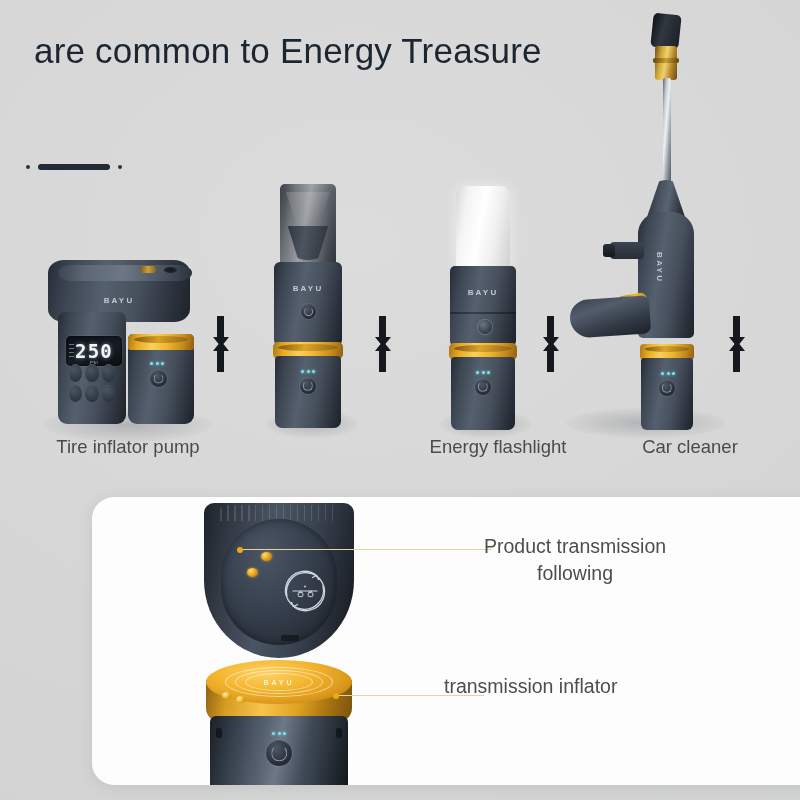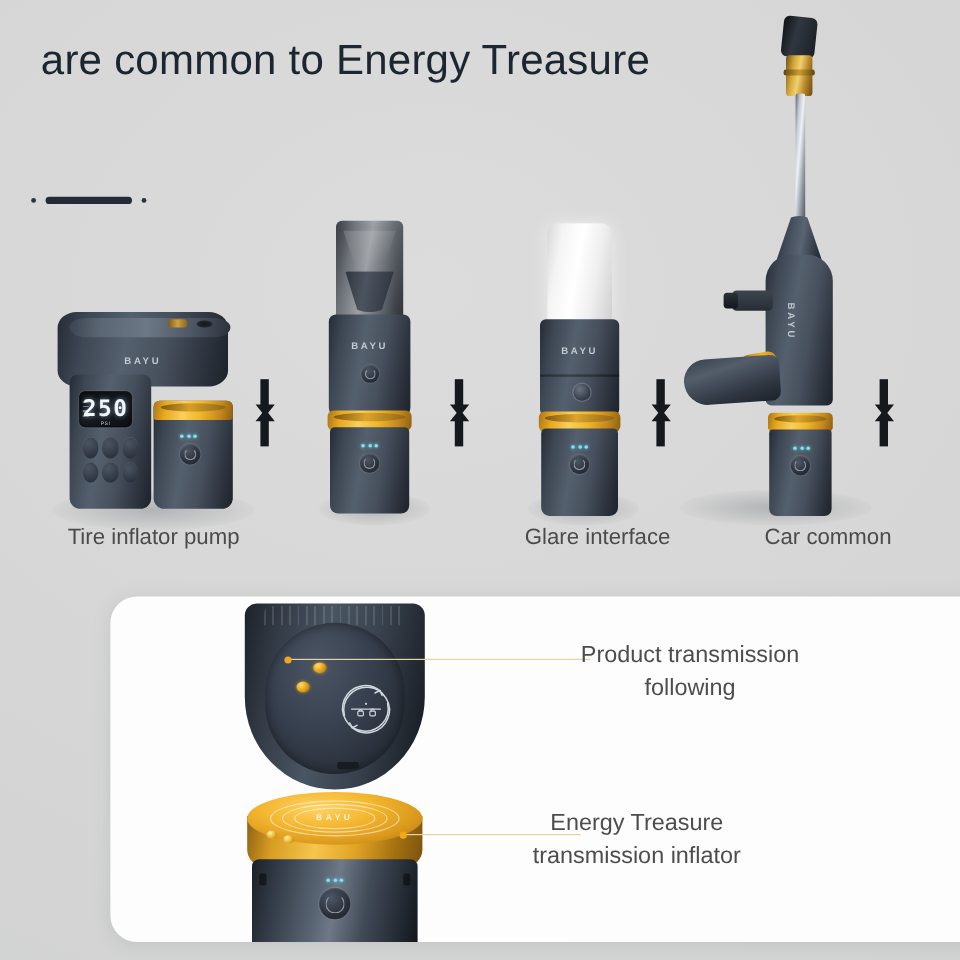--- a/index.html
+++ b/index.html
@@ -132,21 +132,21 @@
   }
   #p1 .cyl-l {
     position: absolute; left: 16px; top: 62px; width: 68px; height: 112px;
     border-radius: 7px 7px 9px 9px;
   }
   #p1 .cyl-r {
     position: absolute; left: 86px; top: 84px; width: 66px; height: 90px;
     border-radius: 5px 5px 9px 9px;
   }
   #p1 .lcd {
-    position: absolute; left: 8px; top: 14px; width: 44px; height: 30px;
+    position: absolute; left: 8px; top: 24px; width: 56px; height: 30px;
     border-radius: 5px;
     background: linear-gradient(160deg,#0d1014,#171c22 55%,#0b0e12);
     box-shadow: inset 0 0 3px rgba(0,0,0,.8), 0 0 0 1px rgba(255,255,255,.06);
   }
   #p1 .lcd .num {
     position: absolute; left: 50%; top: 50%; transform: translate(-50%,-52%);
     color: #f2f6f8; font-size: 19px; font-weight: 700;
     letter-spacing: 1.2px;
     font-family: "DejaVu Sans Mono", monospace;
     text-shadow: 0 0 4px rgba(200,230,255,.55);
@@ -594,22 +594,22 @@
       <span class="ar down">
           <i class="hd"></i>
         </span>
       <span class="ar up">
           <i class="hd"></i>
         </span>
     </div>
 
     <div class="label-row">
       <span class="plabel" style="left:20px;  width:216px;">Tire inflator pump</span>
-      <span class="plabel" style="left:412px; width:172px;">Glare interface</span>
-      <span class="plabel" style="left:600px; width:180px;">Car common</span>
+      <span class="plabel" style="left:412px; width:172px;">Energy flashlight</span>
+      <span class="plabel" style="left:600px; width:180px;">Car cleaner</span>
     </div>
   </div>
 
   <div id="panel">
 
     <div id="pbottom">
       <div class="shell">
         <div class="vents"></div>
       </div>
       <div class="face">
@@ -667,18 +667,17 @@
         <span>Product transmission</span>
         <span class="l2" style="text-align:center;">following</span>
       </span>
     </div>
 
     <div class="callout">
       <span class="lead" style="left:244px; top:198px; width:148px;">
         <i class="lead-dot" style="left:-3px;"></i>
       </span>
       <span class="co-text" style="left:352px; top:176px; text-align:center;">
-        <span>Energy Treasure</span>
         <span class="l2">transmission inflator</span>
       </span>
     </div>
   </div>
 </div>
 
 </body></html>

